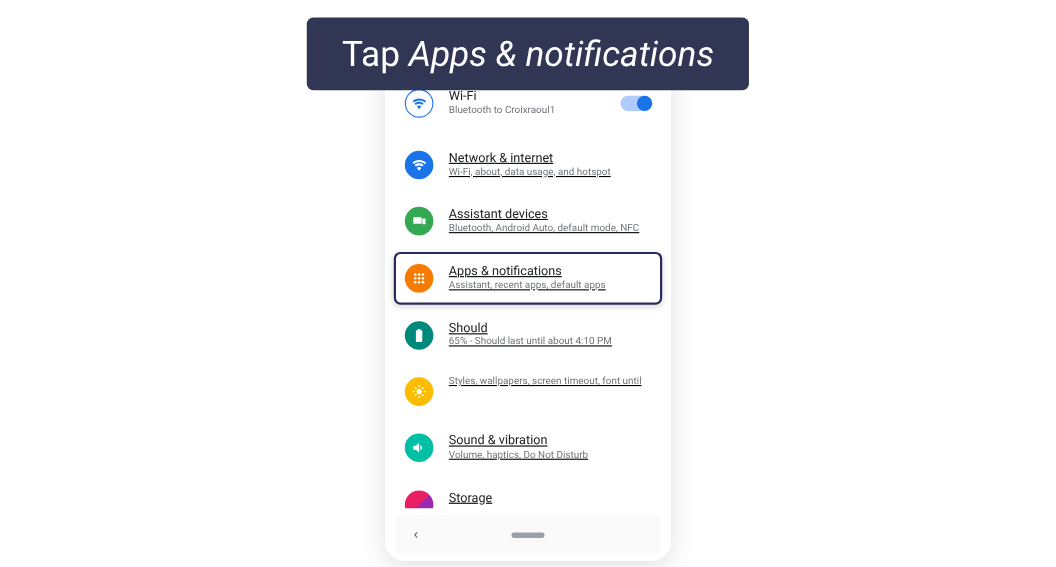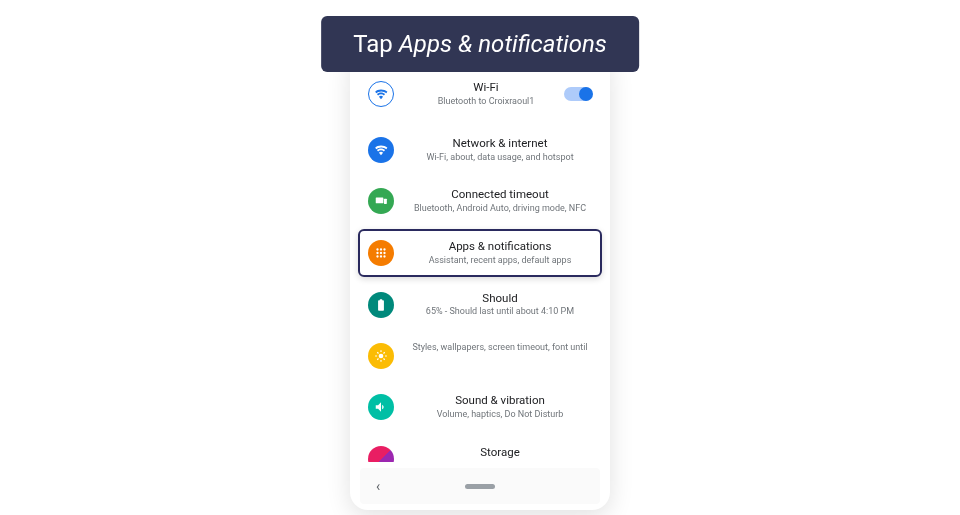--- a/index.html
+++ b/index.html
@@ -17,21 +17,21 @@
     }
     .banner {
       position: absolute;
       top: 16px;
       left: 50%;
       transform: translateX(-50%);
       background: #313654;
       color: #ffffff;
       padding: 14px 32px;
       border-radius: 6px;
-      font-size: 24px;
+      font-size: 32px;
       font-weight: 400;
       white-space: nowrap;
       z-index: 10;
     }
     .banner em {
       font-style: italic;
     }
     .phone-frame {
       position: absolute;
       top: 50px;
@@ -41,29 +41,29 @@
       height: 460px;
       background: #ffffff;
       border-radius: 18px;
       box-shadow: 0 6px 24px rgba(0,0,0,0.12);
       overflow: hidden;
     }
     .phone-content {
       padding: 24px 8px 0 8px;
       height: calc(100% - 48px);
       overflow: hidden;
-      text-align: center;
     }
     .setting-row {
       display: flex;
       align-items: flex-start;
       padding: 10px 10px;
       margin-bottom: 4px;
       border-radius: 6px;
       cursor: pointer;
+      text-decoration: underline;
     }
     .setting-row.highlighted {
       border: 2.5px solid #2a2a5e;
       box-shadow: 0 2px 6px rgba(0,0,0,0.15);
       padding: 8px 8px;
     }
     .icon-circle {
       width: 26px;
       height: 26px;
       border-radius: 50%;
@@ -188,22 +188,22 @@
     </div>
 
     <div class="setting-row">
       <div class="icon-circle" style="background:#34a853;">
         <svg viewBox="0 0 24 24" fill="#fff">
             <rect x="3" y="6" width="13" height="10" rx="1"></rect>
             <rect x="17" y="8" width="5" height="9" rx="1"></rect>
           </svg>
       </div>
       <div class="setting-text">
-        <div class="setting-title">Connected timeout</div>
-        <div class="setting-subtitle">Bluetooth, Android Auto, driving mode, NFC</div>
+        <div class="setting-title">Assistant devices</div>
+        <div class="setting-subtitle">Bluetooth, Android Auto, default mode, NFC</div>
       </div>
     </div>
 
     <div class="setting-row highlighted">
       <div class="icon-circle" style="background:#f57c00;">
         <svg viewBox="0 0 24 24" fill="#fff">
             <circle cx="6" cy="6" r="2"></circle>
             <circle cx="12" cy="6" r="2"></circle>
             <circle cx="18" cy="6" r="2"></circle>
             <circle cx="6" cy="12" r="2"></circle>

